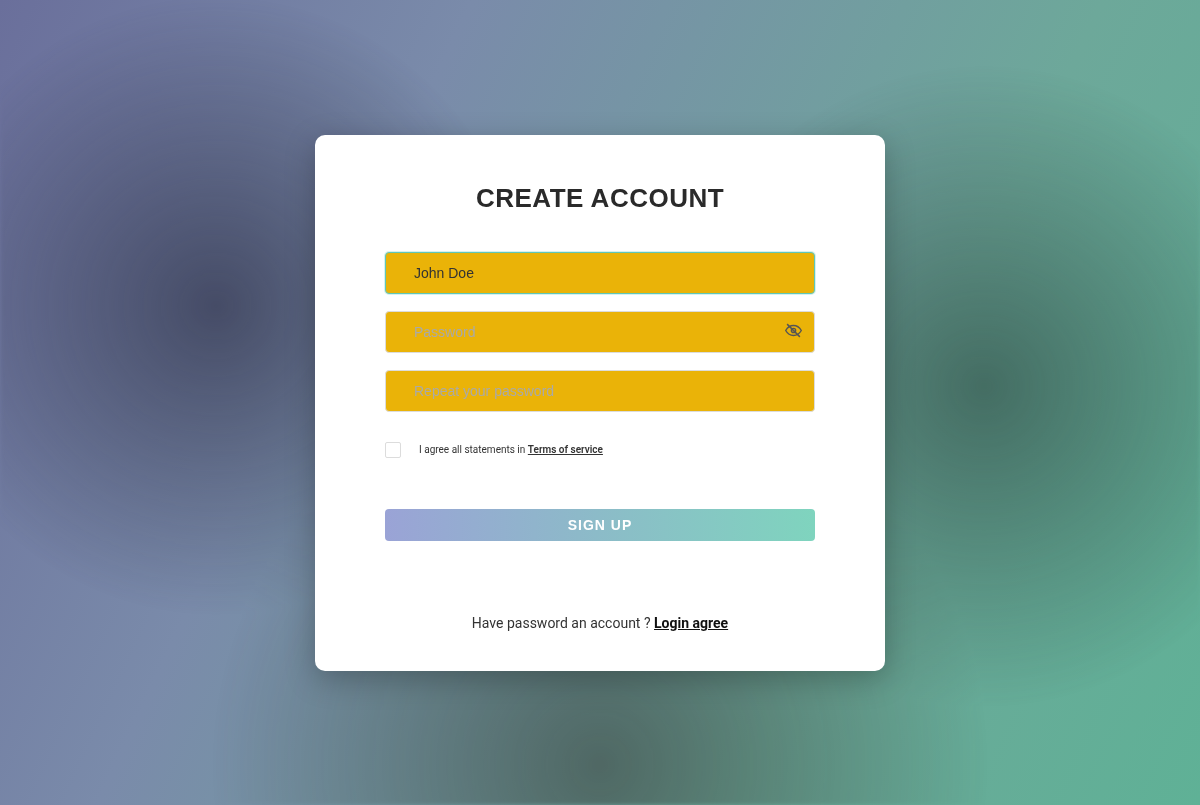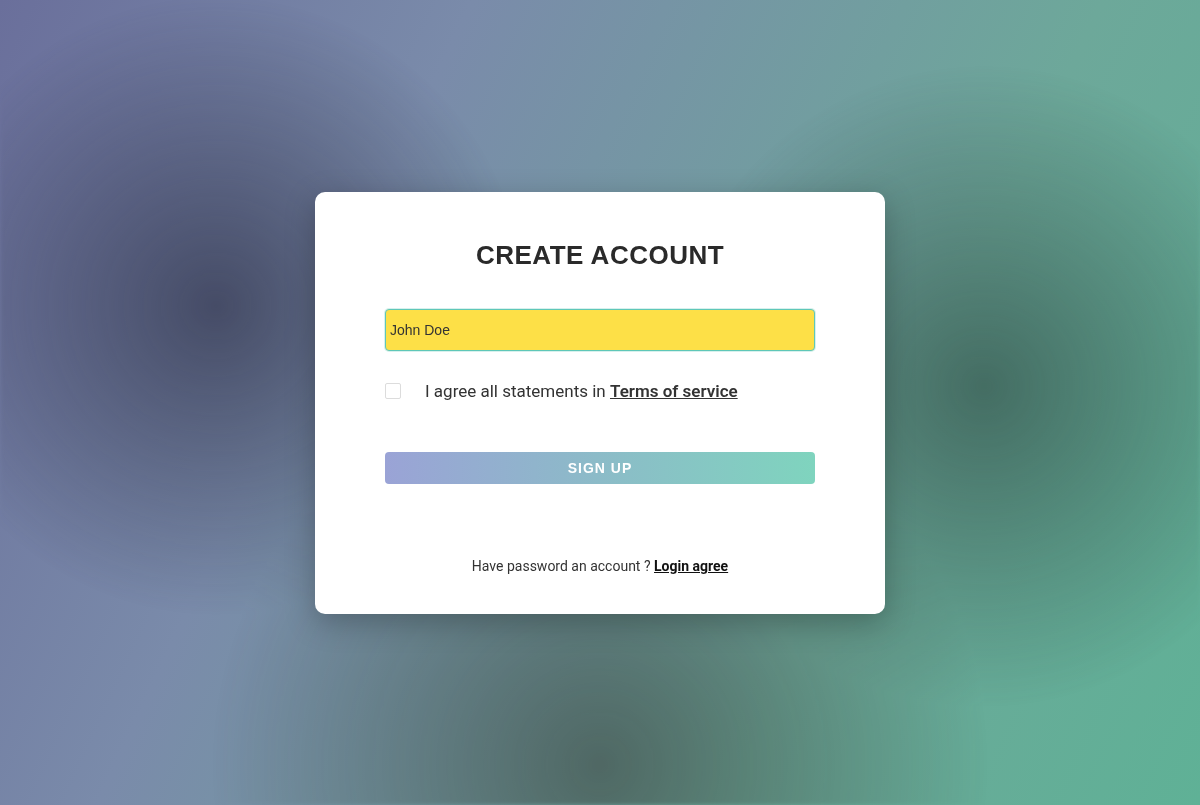--- a/index.html
+++ b/index.html
@@ -58,25 +58,25 @@
     }
     .field {
       position: relative;
       width: 100%;
     }
     .input {
       width: 100%;
       height: 42px;
       border: 1px solid #dcdcdc;
       border-radius: 4px;
-      padding: 0 4px;
+      padding: 0 28px;
       font-size: 14px;
       color: #333;
       outline: none;
-      background: #fde047;
+      background: #eab308;
     }
     .input::placeholder {
       color: #a9a9a9;
     }
     .input.focused {
       border-color: #5fc7b8;
       box-shadow: 0 0 0 1px rgba(95,199,184,0.25);
     }
     .eye-btn {
       position: absolute;
@@ -89,23 +89,23 @@
       align-items: center;
       justify-content: center;
       cursor: pointer;
       border: none;
       background: transparent;
       color: #555;
     }
     .terms-row {
       display: flex;
       align-items: center;
-      gap: 24px;
+      gap: 18px;
       margin-top: 13px;
-      font-size: 17px;
+      font-size: 10px;
       color: #333;
     }
     .checkbox {
       width: 16px;
       height: 16px;
       border: 1px solid #dcdcdc;
       border-radius: 2px;
       background: #fff;
       cursor: pointer;
       flex-shrink: 0;
@@ -149,21 +149,36 @@
 <div class="card">
   <h1 class="title">CREATE ACCOUNT</h1>
 
   <div class="form">
 
     <div class="field">
       <input type="text" class="input focused" value="John Doe" style="">
     </div>
 
 
+    <div class="field">
+      <input type="password" class="input" placeholder="Password" style="">
+      <button class="eye-btn">
+        <span>
+          <svg width="17" height="17" viewBox="0 0 24 24" fill="none" stroke="currentColor" stroke-width="2">
+            <path d="M1 12s4-7 11-7 11 7 11 7-4 7-11 7S1 12 1 12z"></path>
+            <circle cx="12" cy="12" r="3"></circle>
+            <line x1="3" y1="3" x2="21" y2="21"></line>
+          </svg>
+        </span>
+      </button>
+    </div>
 
+    <div class="field">
+      <input type="password" class="input" placeholder="Repeat your password" style="">
+    </div>
 
     <div class="terms-row">
       <div class="checkbox"></div>
       <span>
         <span>I agree all statements in </span><span class="terms-link">Terms of service</span>
       </span>
     </div>
 
     <button class="signup-btn">SIGN UP</button>
   </div>

